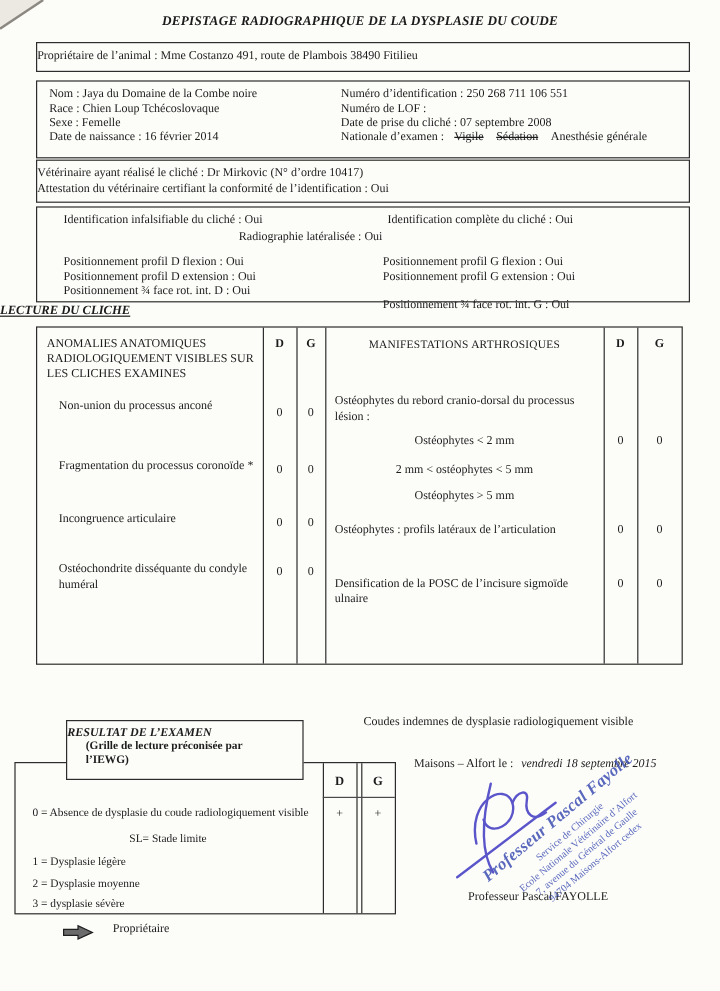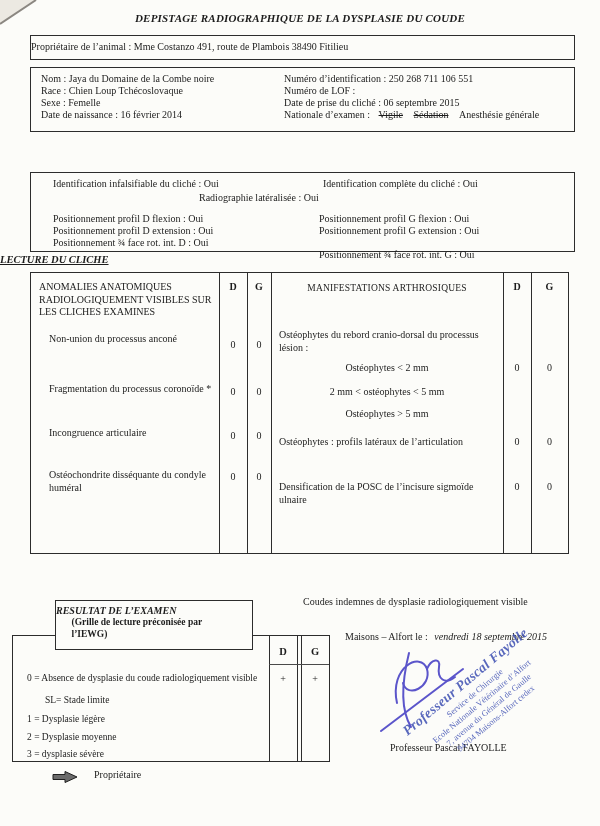--- a/index.html
+++ b/index.html
@@ -47,29 +47,33 @@
     <div class="abs center" style="left:0;top:5px;width:100%;">Propriétaire de l’animal : Mme Costanzo 491, route de Plambois 38490 Fitilieu</div>
   </div>
 
   <div class="box" style="left:30px;top:67px;width:543px;height:63px;">
     <div class="abs" style="left:10px;top:5px;">Nom : Jaya du Domaine de la Combe noire</div>
     <div class="abs" style="left:10px;top:17px;">Race : Chien Loup Tchécoslovaque</div>
     <div class="abs" style="left:10px;top:29px;">Sexe : Femelle</div>
     <div class="abs" style="left:10px;top:41px;">Date de naissance : 16 février 2014</div>
     <div class="abs" style="left:253px;top:5px;">Numéro d’identification : 250 268 711 106 551</div>
     <div class="abs" style="left:253px;top:17px;">Numéro de LOF :</div>
-    <div class="abs" style="left:253px;top:29px;">Date de prise du cliché : 06 septembre 2015</div>
+    <div class="abs" style="left:253px;top:29px;">Date de prise du cliché : 07 septembre 2008</div>
     <div class="abs" style="left:253px;top:41px;">
       <span>Nationale d’examen :</span>
       <span class="strike" style="margin-left:6px;">Vigile</span>
       <span class="strike" style="margin-left:8px;">Sédation</span>
       <span style="margin-left:8px;">Anesthésie générale</span>
     </div>
   </div>
 
+  <div class="box" style="left:30px;top:133px;width:543px;height:34px;">
+    <div class="abs center" style="left:0;top:5px;width:100%;">Vétérinaire ayant réalisé le cliché : Dr Mirkovic (N° d’ordre 10417)</div>
+    <div class="abs center" style="left:0;top:18px;width:100%;">Attestation du vétérinaire certifiant la conformité de l’identification : Oui</div>
+  </div>
 
   <div class="box" style="left:30px;top:172px;width:543px;height:78px;">
     <div class="abs" style="left:22px;top:5px;">Identification infalsifiable du cliché : Oui</div>
     <div class="abs" style="left:292px;top:5px;">Identification complète du cliché : Oui</div>
     <div class="abs" style="left:168px;top:19px;">Radiographie latéralisée : Oui</div>
     <div class="abs" style="left:22px;top:40px;">Positionnement profil D flexion : Oui</div>
     <div class="abs" style="left:22px;top:52px;">Positionnement profil D extension : Oui</div>
     <div class="abs" style="left:22px;top:64px;">Positionnement ¾ face rot. int. D : Oui</div>
     <div class="abs" style="left:288px;top:40px;">Positionnement profil G flexion : Oui</div>
     <div class="abs" style="left:288px;top:52px;">Positionnement profil G extension : Oui</div>
@@ -130,21 +134,21 @@
 
   <div class="abs" style="left:12px;top:635px;width:316px;height:125px;border:1.4px solid #2c2c2c;z-index:1;">
     <div class="vline" style="left:256px;"></div>
     <div class="vline" style="left:284px;"></div>
     <div class="vline" style="left:288px;"></div>
     <div class="val bold" style="left:256px;top:10px;width:28px;font-size:10.5px;">D</div>
     <div class="val bold" style="left:288px;top:10px;width:28px;font-size:10.5px;">G</div>
     <div class="hline" style="left:256px;top:28px;width:60px;"></div>
 
     <div class="rowlabel" style="left:14px;top:36px;width:238px;font-size:9.5px;">0 = Absence de dysplasie du coude radiologiquement visible</div>
-    <div class="rowlabel" style="left:32px;top:58px;width:238px;font-size:9.5px;">SL= Stade limite</div>
+    <div class="rowlabel" style="left:8px;top:58px;width:238px;font-size:9.5px;text-align:center;">SL= Stade limite</div>
     <div class="rowlabel" style="left:14px;top:77px;width:238px;font-size:9.5px;">1 = Dysplasie légère</div>
     <div class="rowlabel" style="left:14px;top:95px;width:238px;font-size:9.5px;">2 = Dysplasie moyenne</div>
     <div class="rowlabel" style="left:14px;top:112px;width:238px;font-size:9.5px;">3 = dysplasie sévère</div>
 
     <div class="val" style="left:256px;top:37px;width:28px;">+</div>
     <div class="val" style="left:288px;top:37px;width:28px;">+</div>
   </div>
 
   <div class="abs center" style="left:55px;top:600px;width:196px;height:48px;border:1.6px solid #2c2c2c;background:#fcfcf9;z-index:3;">
     <div class="bold ital" style="margin-top:4px;font-size:10px;">RESULTAT DE L’EXAMEN</div>

